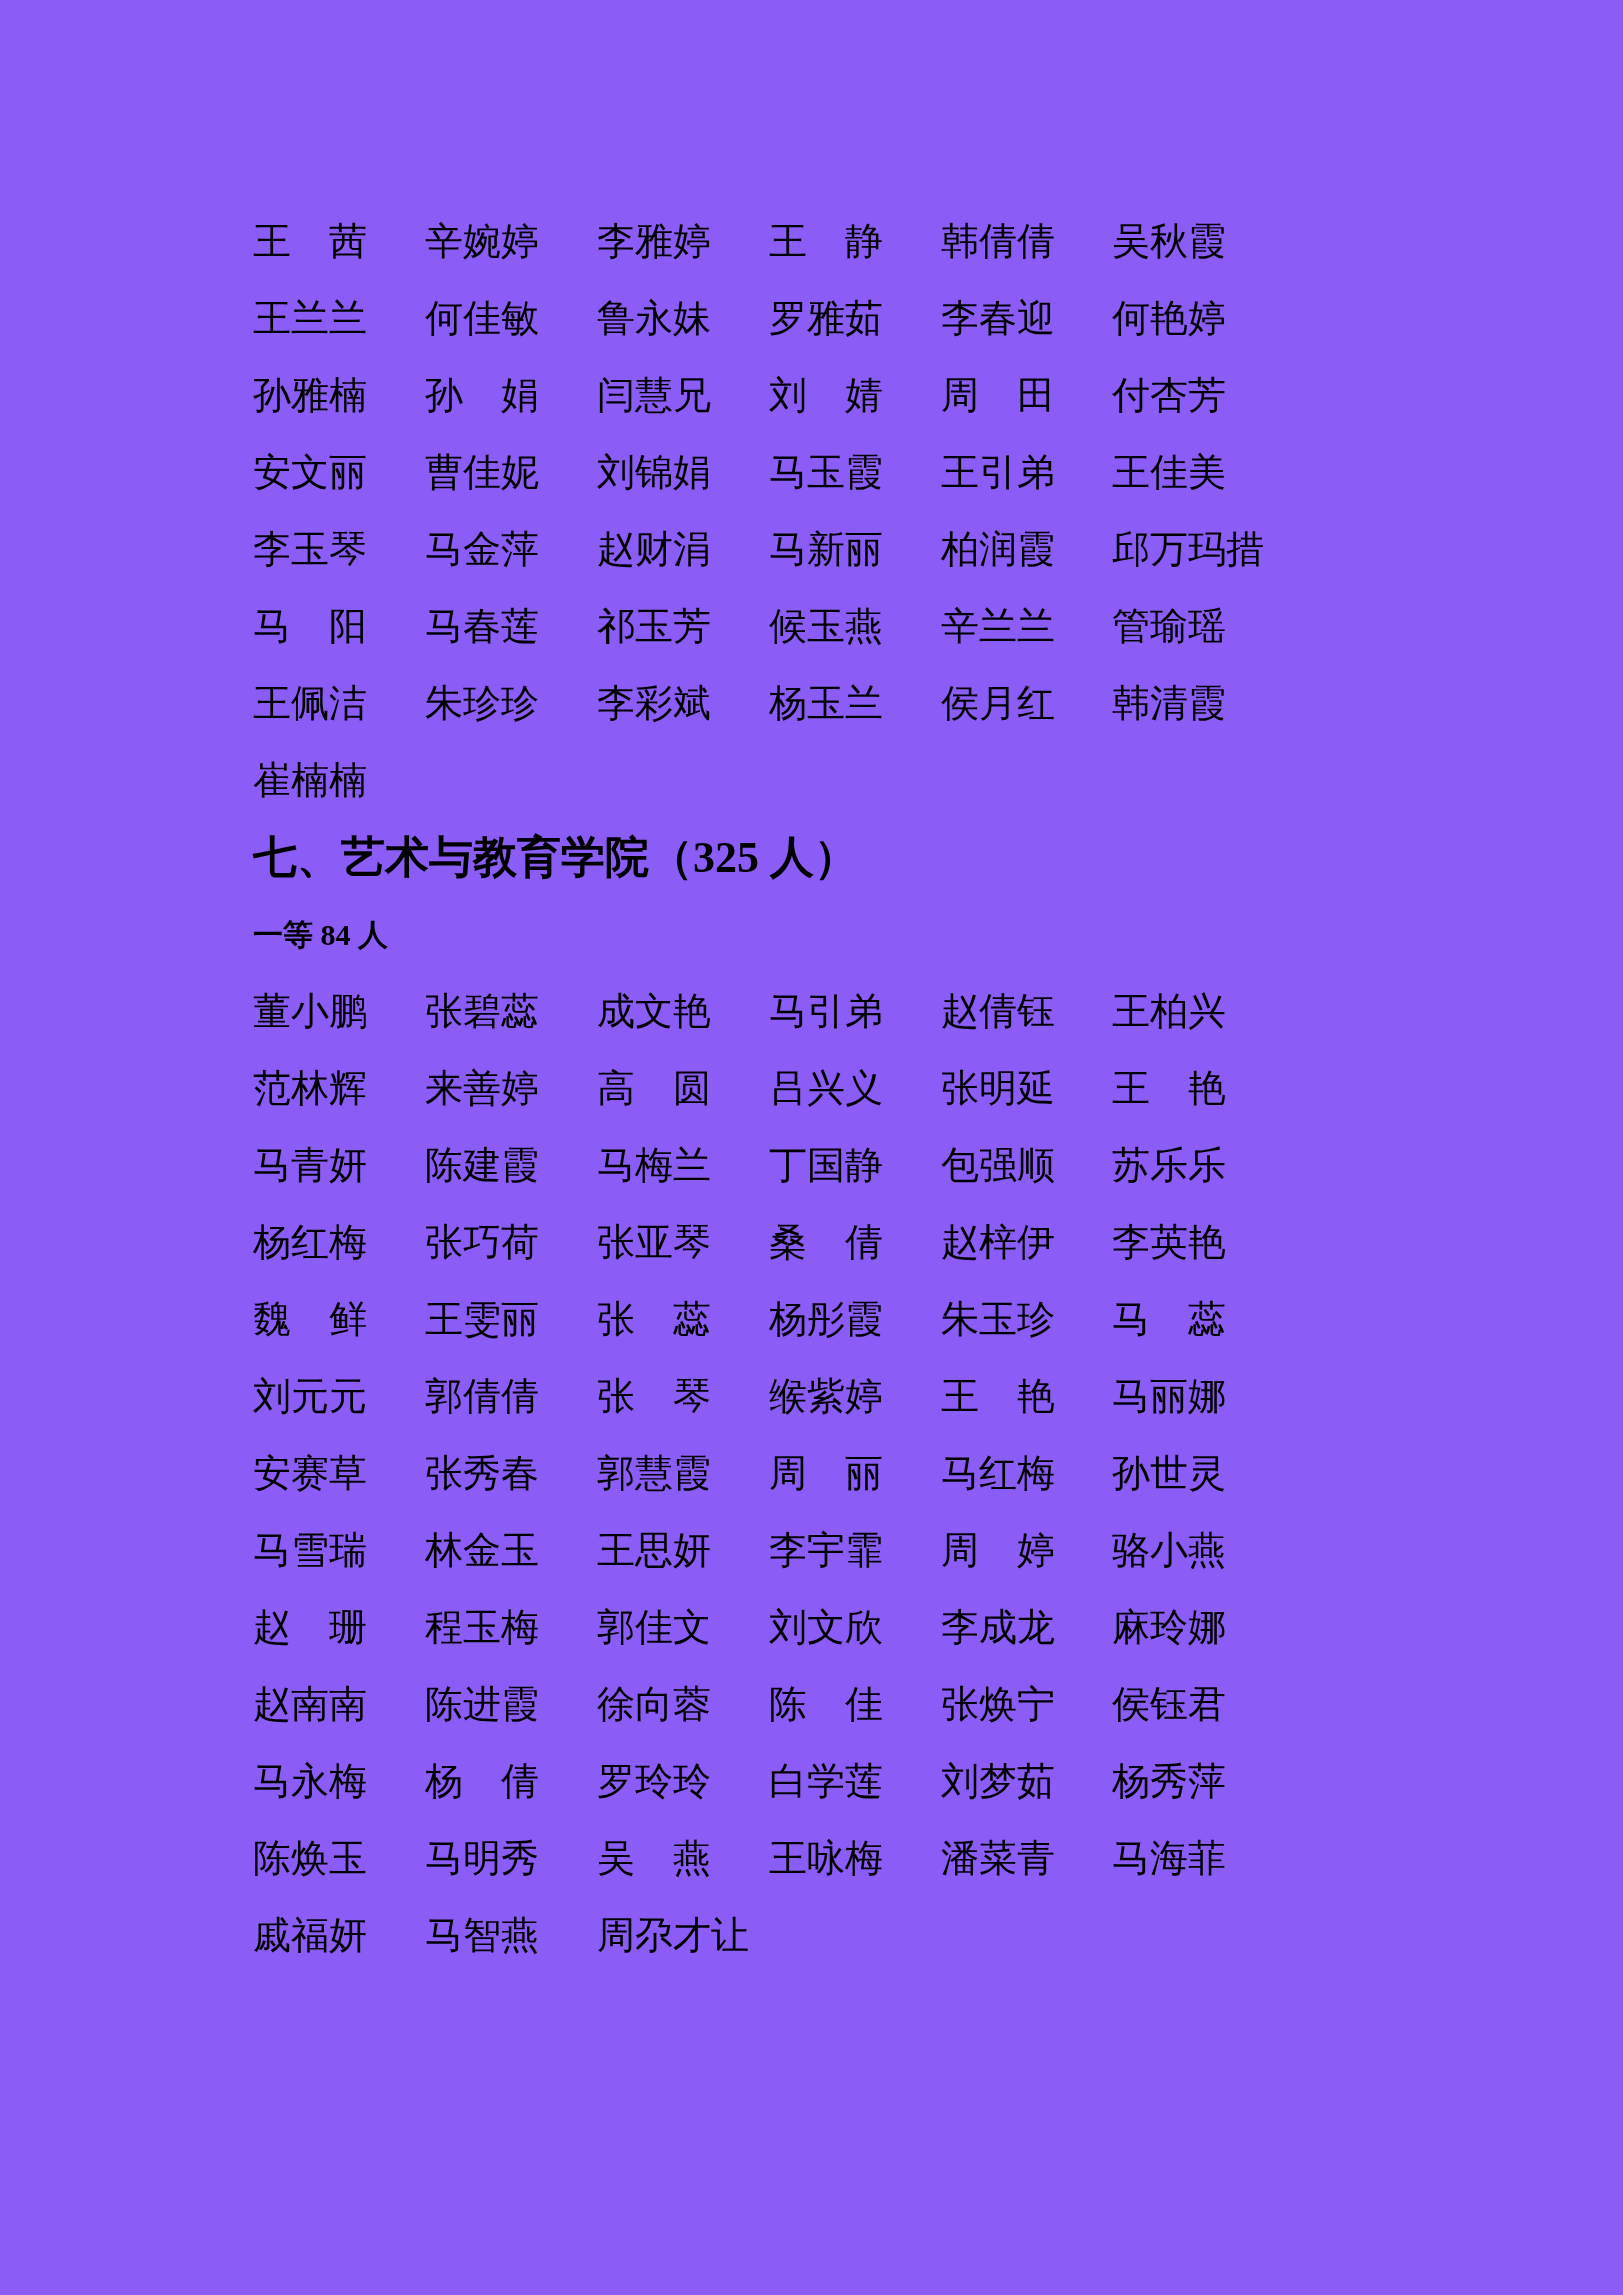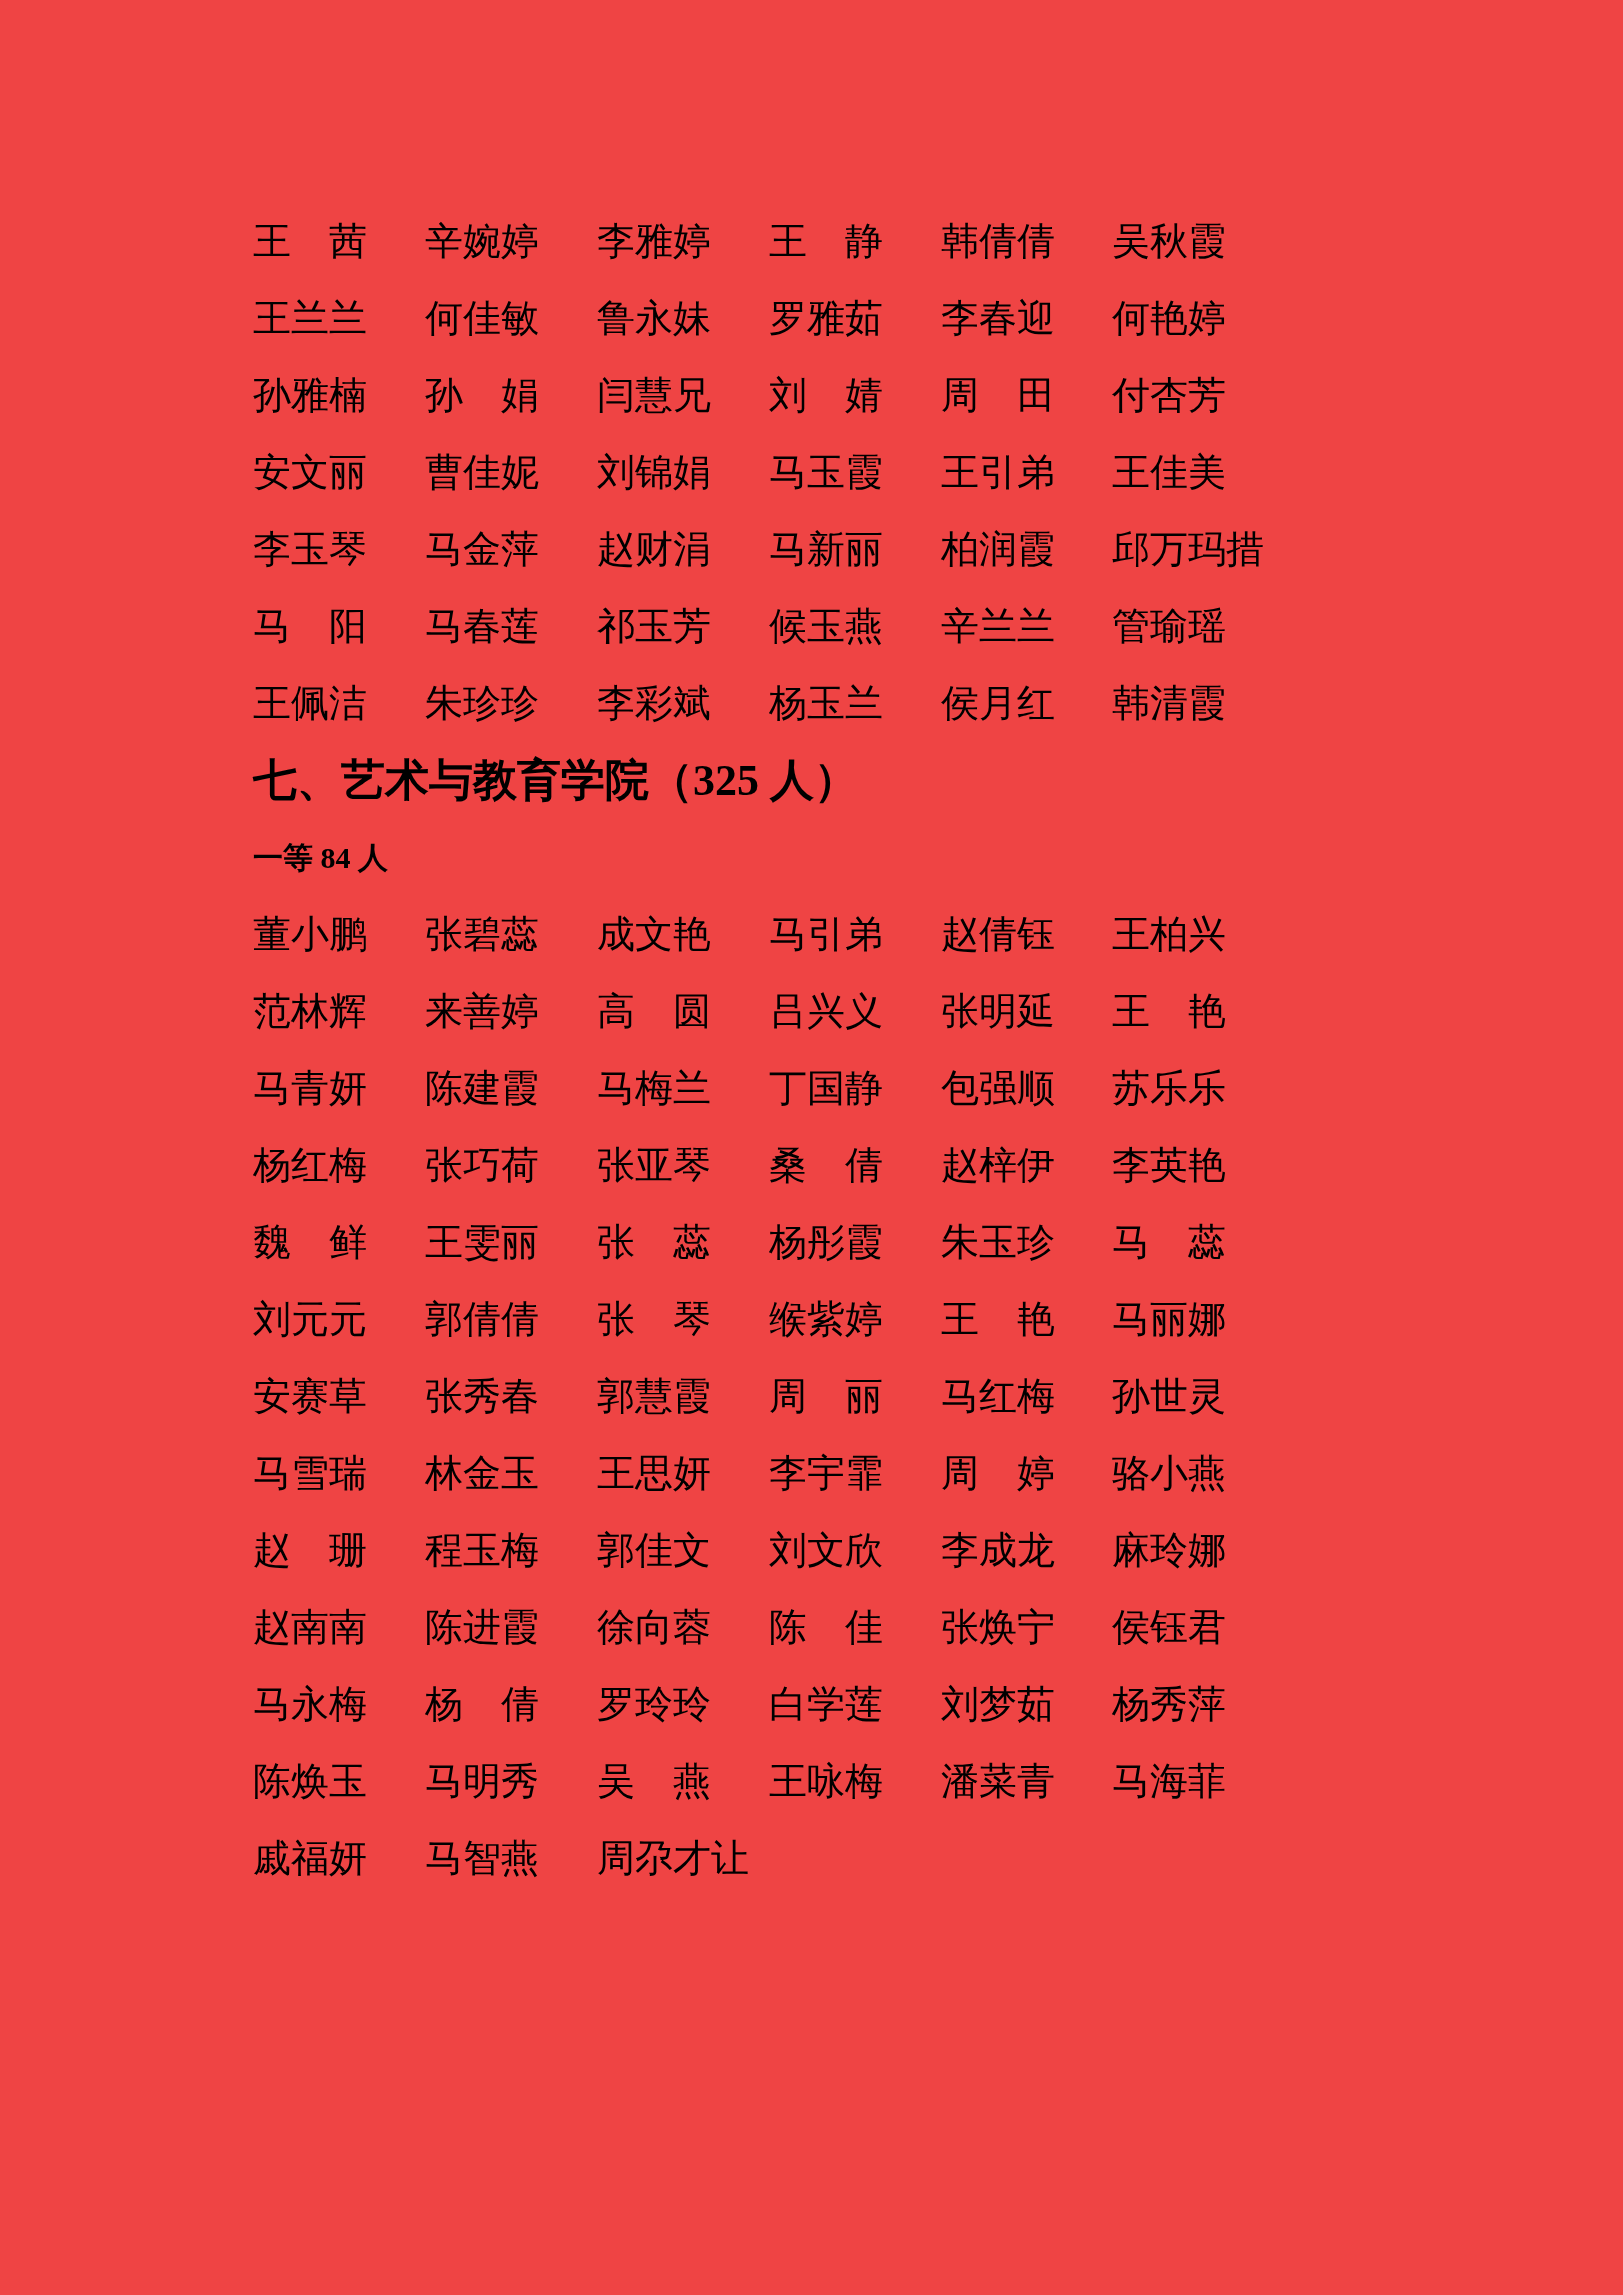--- a/index.html
+++ b/index.html
@@ -4,21 +4,21 @@
 <style>
   html, body {
     margin: 0;
     padding: 0;
     background: #ffffff;
   }
   .page {
     position: relative;
     width: 1623px;
     height: 2295px;
-    background: #ef4444;
+    background: #8b5cf6;
     overflow: hidden;
     font-family: "Liberation Serif", "DejaVu Serif", serif;
     color: #000000;
   }
   .content {
     position: absolute;
     left: 253px;
     top: 203px;
     width: 1118px;
   }
@@ -118,20 +118,23 @@
           <span class="name col-5" data-name="student-name">管瑜瑶</span>
         </div>
         <div class="name-row" data-name="name-row">
           <span class="name col-0" data-name="student-name">王佩洁</span>
           <span class="name col-1" data-name="student-name">朱珍珍</span>
           <span class="name col-2" data-name="student-name">李彩斌</span>
           <span class="name col-3" data-name="student-name">杨玉兰</span>
           <span class="name col-4" data-name="student-name">侯月红</span>
           <span class="name col-5" data-name="student-name">韩清霞</span>
         </div>
+        <div class="name-row" data-name="name-row">
+          <span class="name col-0" data-name="student-name">崔楠楠</span>
+        </div>
       </div>
 
     <h2 class="section-heading" data-name="section-heading">七、艺术与教育学院（325 人）</h2>
 
     <h3 class="tier-heading" data-name="tier-heading">一等 84 人</h3>
 
     <div data-name="tier-one-roster">
         <div class="name-row" data-name="name-row">
           <span class="name col-0" data-name="student-name">董小鹏</span>
           <span class="name col-1" data-name="student-name">张碧蕊</span>

